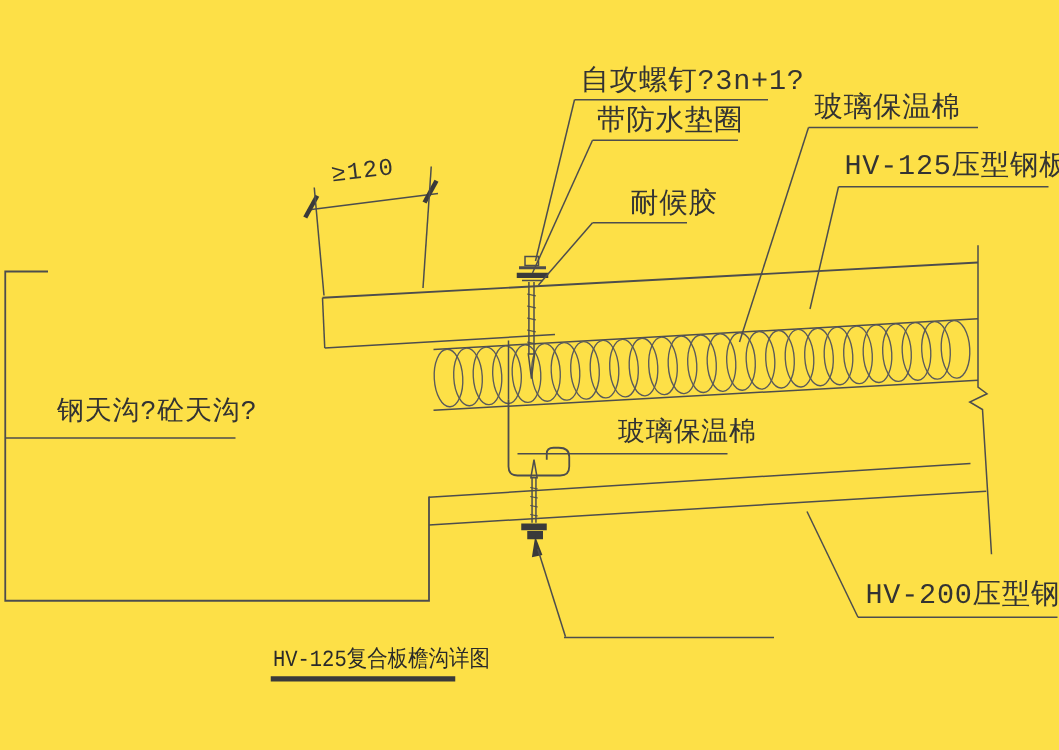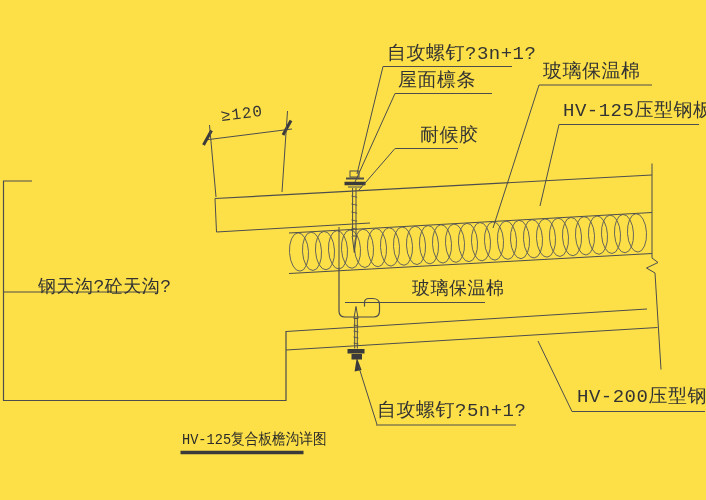--- a/index.html
+++ b/index.html
@@ -166,25 +166,24 @@
       <line class="thin" x1="377" y1="424.5" x2="358.5" y2="366"></line>
 
       <line class="thin" x1="572" y1="411.5" x2="705" y2="411.5"></line>
       <line class="thin" x1="572" y1="411.5" x2="538" y2="341"></line>
     </g>
 
     <line class="thick" x1="180.5" y1="452.5" x2="303.5" y2="452.5" style="stroke-width:3.5"></line>
   </svg>
 
   <div class="lbl" style="left:387px;top:45px;">自攻螺钉?3n+1?</div>
-  <div class="lbl" style="left:398px;top:72px;">屋面檩条</div>
+  <div class="lbl" style="left:398px;top:72px;">带防水垫圈</div>
   <div class="lbl" style="left:420px;top:127px;">耐候胶</div>
   <div class="lbl" style="left:543px;top:63px;">玻璃保温棉</div>
   <div class="lbl" style="left:563px;top:102px;">HV-125压型钢板</div>
-  <div class="lbl small" style="left:38px;top:266px;margin-top:12px;">钢天沟?砼天沟?</div>
+  <div class="lbl small" style="left:38px;top:266px;">钢天沟?砼天沟?</div>
   <div class="lbl small" style="left:412px;top:280px;">玻璃保温棉</div>
-  <div class="lbl" style="left:377px;top:402px;">自攻螺钉?5n+1?</div>
   <div class="lbl" style="left:577px;top:388px;">HV-200压型钢板</div>
 
   <div class="lbl dim" style="left:221px;top:109px;">≥120</div>
 
   <div class="lbl title" style="left:182px;top:433px;">HV-125复合板檐沟详图</div>
 </div>
 
 </body></html>

